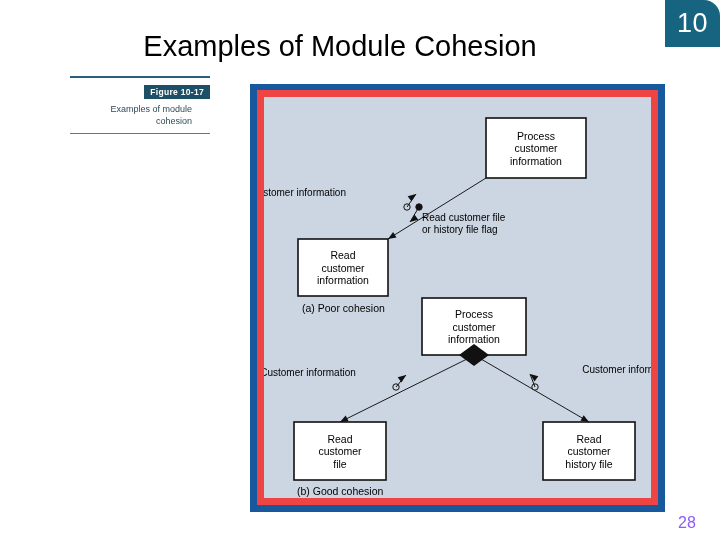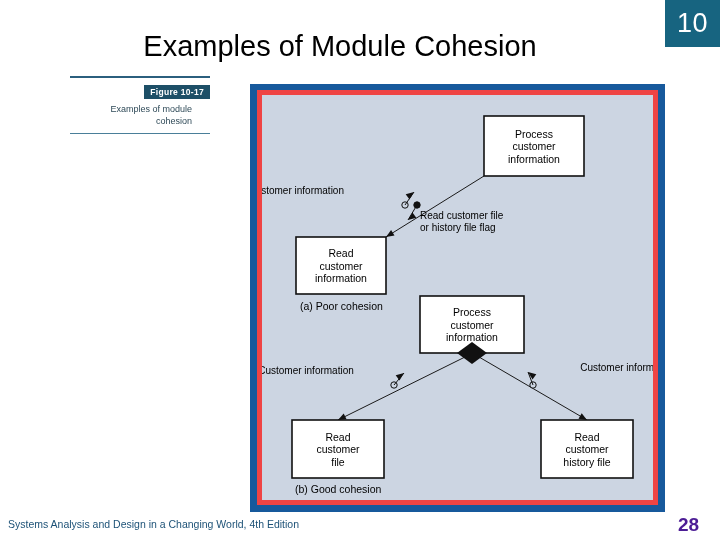--- a/index.html
+++ b/index.html
@@ -10,20 +10,21 @@
   }
   body {
     font-family: "Liberation Sans", sans-serif;
   }
   #slide {
     position: relative;
     width: 720px;
     height: 540px;
     background: #ffffff;
     overflow: hidden;
+    border-radius: 16px;
   }
 
   
   #chapter-badge {
     position: absolute;
     left: 665px;
     top: 0px;
     width: 55px;
     height: 47px;
     background: #176480;
@@ -95,21 +96,21 @@
     padding: 0;
     box-sizing: border-box;
   }
   #figure-inner {
     position: absolute;
     left: 7px;
     top: 6px;
     right: 7px;
     bottom: 7px;
     background: #ccd5e2;
-    border: 5px solid #ef4444;
+    border: 7px solid #ef4444;
     box-sizing: border-box;
     overflow: hidden;
   }
   #diagram-svg {
     position: absolute;
     left: 0;
     top: 0;
   }
 
   
@@ -118,23 +119,23 @@
     left: 8px;
     top: 518px;
     font-size: 10.5px;
     color: #1d5277;
     white-space: nowrap;
   }
   #page-number {
     position: absolute;
     left: 678px;
     top: 514px;
-    font-size: 19px;
-    color: #4c1d95;
-    font-weight: bold;
+    font-size: 16px;
+    color: #8b5cf6;
+    font-weight: normal;
   }
 
   .dg-text {
     font-family: "Liberation Sans", sans-serif;
     fill: #000000;
   }
 </style>
 </head>
 <body>
 
@@ -217,17 +218,16 @@
             <circle cx="271" cy="290" r="3.2" fill="#ccd5e2" stroke="#111111" stroke-width="1"></circle>
             <line x1="271" y1="290" x2="266" y2="277" stroke="#111111" stroke-width="1"></line>
             <polygon points="266.0,277.0 274.3,279.2 270.5,284.4" fill="#111111"></polygon>
             <text x="366" y="276" font-size="10" text-anchor="middle" class="dg-text">Customer information</text>
           </g>
           <text x="33" y="398" font-size="10.5" text-anchor="start" class="dg-text">(b) Good cohesion</text>
         </svg>
     </div>
   </div>
 
-  <div id="footer-text">Systems Analysis and Design in a Changing World, 4th Edition</div>
 
   <div id="page-number">28</div>
 
 </div>
 
 </body></html>

